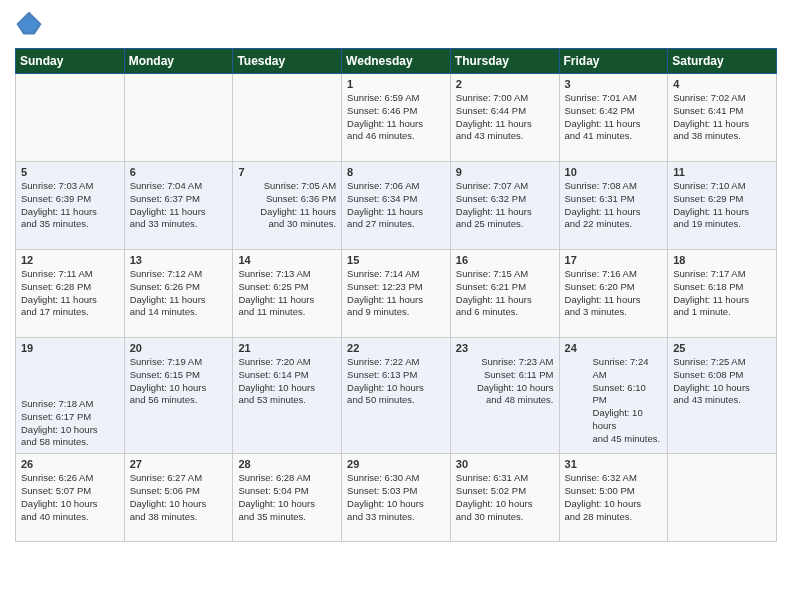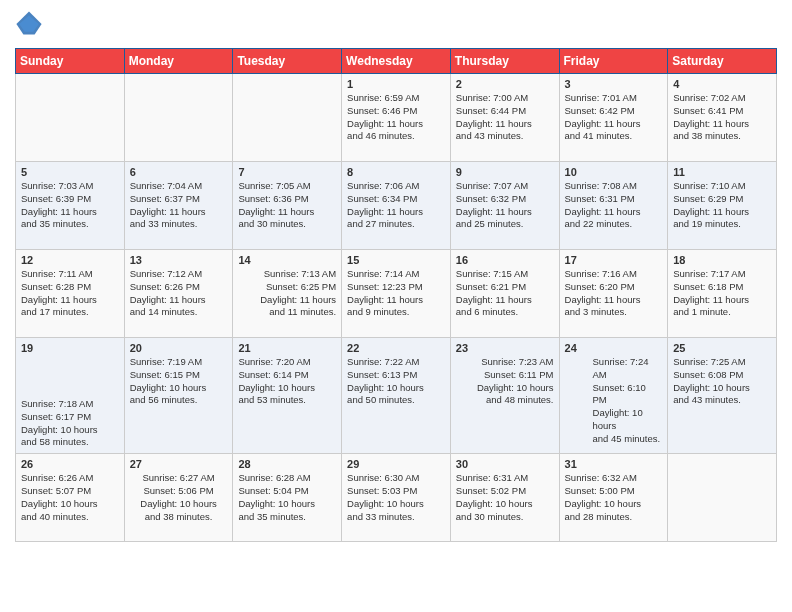--- a/index.html
+++ b/index.html
@@ -39,21 +39,21 @@
     .location {
       font-size: 14px;
       color: #555;
     }
     table {
       width: 100%;
       border-collapse: collapse;
       table-layout: fixed;
     }
     thead tr th {
-      background-color: #ef4444;
+      background-color: #14532d;
       color: #fff;
       font-size: 12px;
       font-weight: bold;
       padding: 5px 4px;
       text-align: left;
       border: 1px solid #1e5a9a;
     }
     tbody tr td {
       border: 1px solid #ccc;
       vertical-align: top;
@@ -163,21 +163,21 @@
           </td>
           <td>
             <span class="day-number">6</span>
             <div class="day-info" style="white-space: pre-line;">Sunrise: 7:04 AM
 Sunset: 6:37 PM
 Daylight: 11 hours
 and 33 minutes.</div>
           </td>
           <td>
             <span class="day-number">7</span>
-            <div class="day-info" style="white-space: pre-line;">Sunrise: 7:05 AM
+            <div class="day-info" style="white-space: pre-line; text-align: right;">Sunrise: 7:05 AM
 Sunset: 6:36 PM
 Daylight: 11 hours
 and 30 minutes.</div>
           </td>
           <td>
             <span class="day-number">8</span>
             <div class="day-info" style="white-space: pre-line;">Sunrise: 7:06 AM
 Sunset: 6:34 PM
 Daylight: 11 hours
 and 27 minutes.</div>
@@ -214,21 +214,21 @@
           </td>
           <td>
             <span class="day-number">13</span>
             <div class="day-info" style="white-space: pre-line;">Sunrise: 7:12 AM
 Sunset: 6:26 PM
 Daylight: 11 hours
 and 14 minutes.</div>
           </td>
           <td>
             <span class="day-number">14</span>
-            <div class="day-info" style="white-space: pre-line; text-align: right;">Sunrise: 7:13 AM
+            <div class="day-info" style="white-space: pre-line;">Sunrise: 7:13 AM
 Sunset: 6:25 PM
 Daylight: 11 hours
 and 11 minutes.</div>
           </td>
           <td>
             <span class="day-number">15</span>
             <div class="day-info" style="white-space: pre-line;">Sunrise: 7:14 AM
 Sunset: 12:23 PM
 Daylight: 11 hours
 and 9 minutes.</div>
@@ -309,21 +309,21 @@
         <tr>
           <td>
             <span class="day-number">26</span>
             <div class="day-info" style="white-space: pre-line;">Sunrise: 6:26 AM
 Sunset: 5:07 PM
 Daylight: 10 hours
 and 40 minutes.</div>
           </td>
           <td>
             <span class="day-number">27</span>
-            <div class="day-info" style="white-space: pre-line; text-align: center;">Sunrise: 6:27 AM
+            <div class="day-info" style="white-space: pre-line;">Sunrise: 6:27 AM
 Sunset: 5:06 PM
 Daylight: 10 hours
 and 38 minutes.</div>
           </td>
           <td>
             <span class="day-number">28</span>
             <div class="day-info" style="white-space: pre-line;">Sunrise: 6:28 AM
 Sunset: 5:04 PM
 Daylight: 10 hours
 and 35 minutes.</div>

